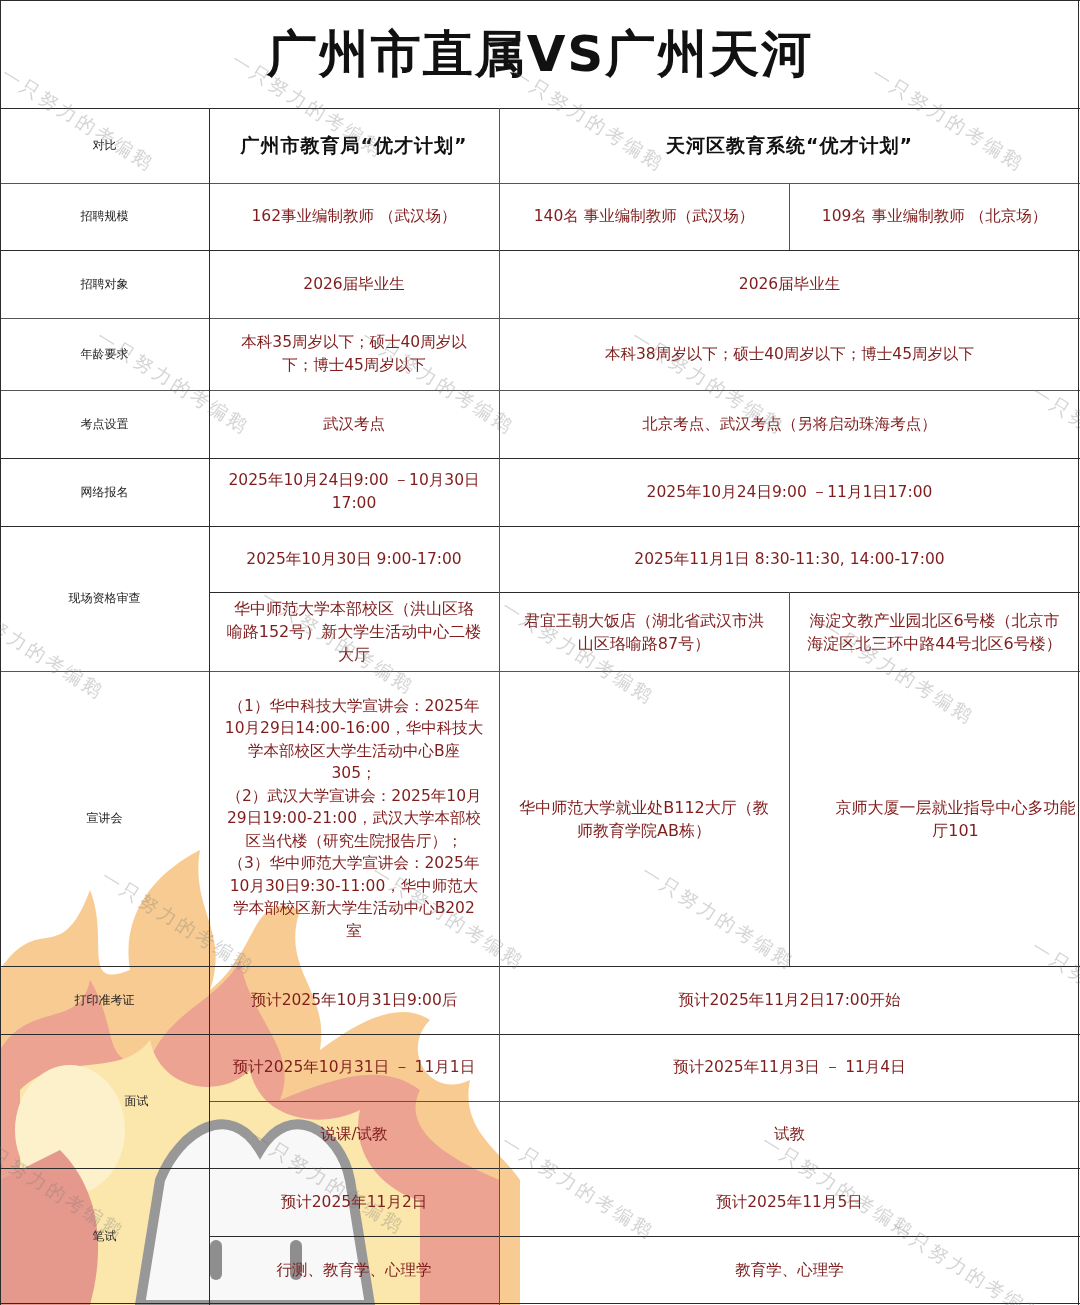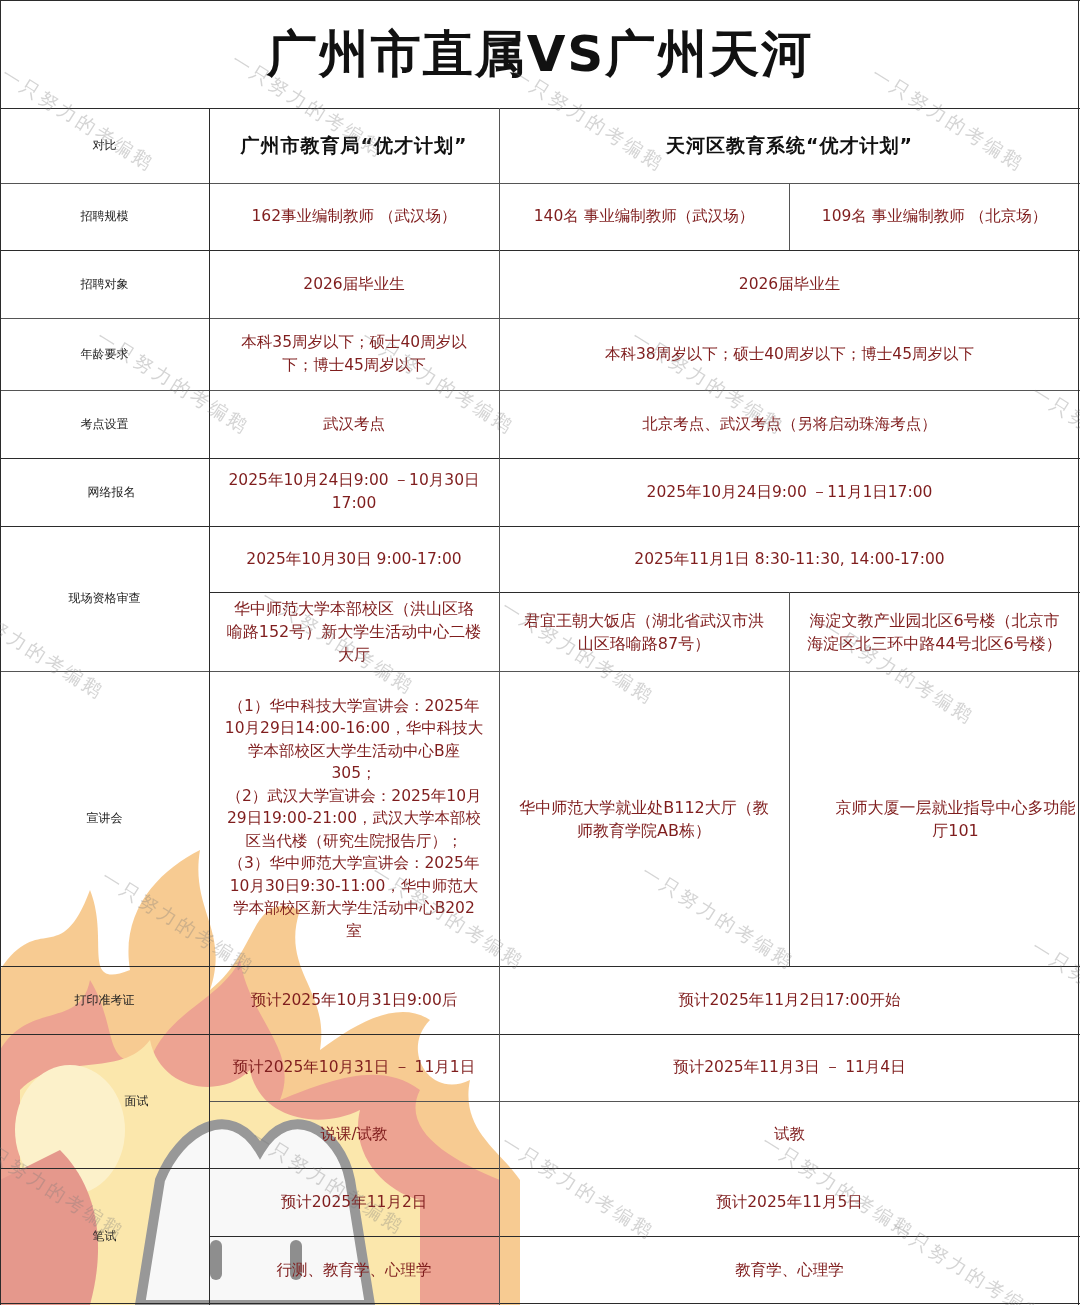--- a/index.html
+++ b/index.html
@@ -63,21 +63,21 @@
 
     <div class="cell rowhead" style="left:0;top:318px;width:209px;height:72px;">年龄要求</div>
     <div class="cell multi" style="left:209px;top:318px;width:290px;height:72px;">本科35周岁以下；硕士40周岁以
 下；博士45周岁以下</div>
     <div class="cell" style="left:499px;top:318px;width:581px;height:72px;">本科38周岁以下；硕士40周岁以下；博士45周岁以下</div>
 
     <div class="cell rowhead" style="left:0;top:390px;width:209px;height:68px;">考点设置</div>
     <div class="cell" style="left:209px;top:390px;width:290px;height:68px;">武汉考点</div>
     <div class="cell" style="left:499px;top:390px;width:581px;height:68px;">北京考点、武汉考点（另将启动珠海考点）</div>
 
-    <div class="cell rowhead" style="left:7px;top:458px;width:209px;height:68px;">网络报名</div>
+    <div class="cell rowhead" style="left:0;top:458px;width:209px;height:68px;">网络报名</div>
     <div class="cell multi" style="left:209px;top:458px;width:290px;height:68px;">2025年10月24日9:00 －10月30日
 17:00</div>
     <div class="cell" style="left:499px;top:458px;width:581px;height:68px;">2025年10月24日9:00 －11月1日17:00</div>
 
     <div class="cell rowhead" style="left:0;top:526px;width:209px;height:145px;">现场资格审查</div>
     <div class="cell" style="left:209px;top:526px;width:290px;height:66px;">2025年10月30日 9:00-17:00</div>
     <div class="cell" style="left:499px;top:526px;width:581px;height:66px;">2025年11月1日 8:30-11:30, 14:00-17:00</div>
     <div class="cell multi" style="left:209px;top:592px;width:290px;height:79px;font-size:16px;">华中师范大学本部校区（洪山区珞
 喻路152号）新大学生活动中心二楼
 大厅</div>

